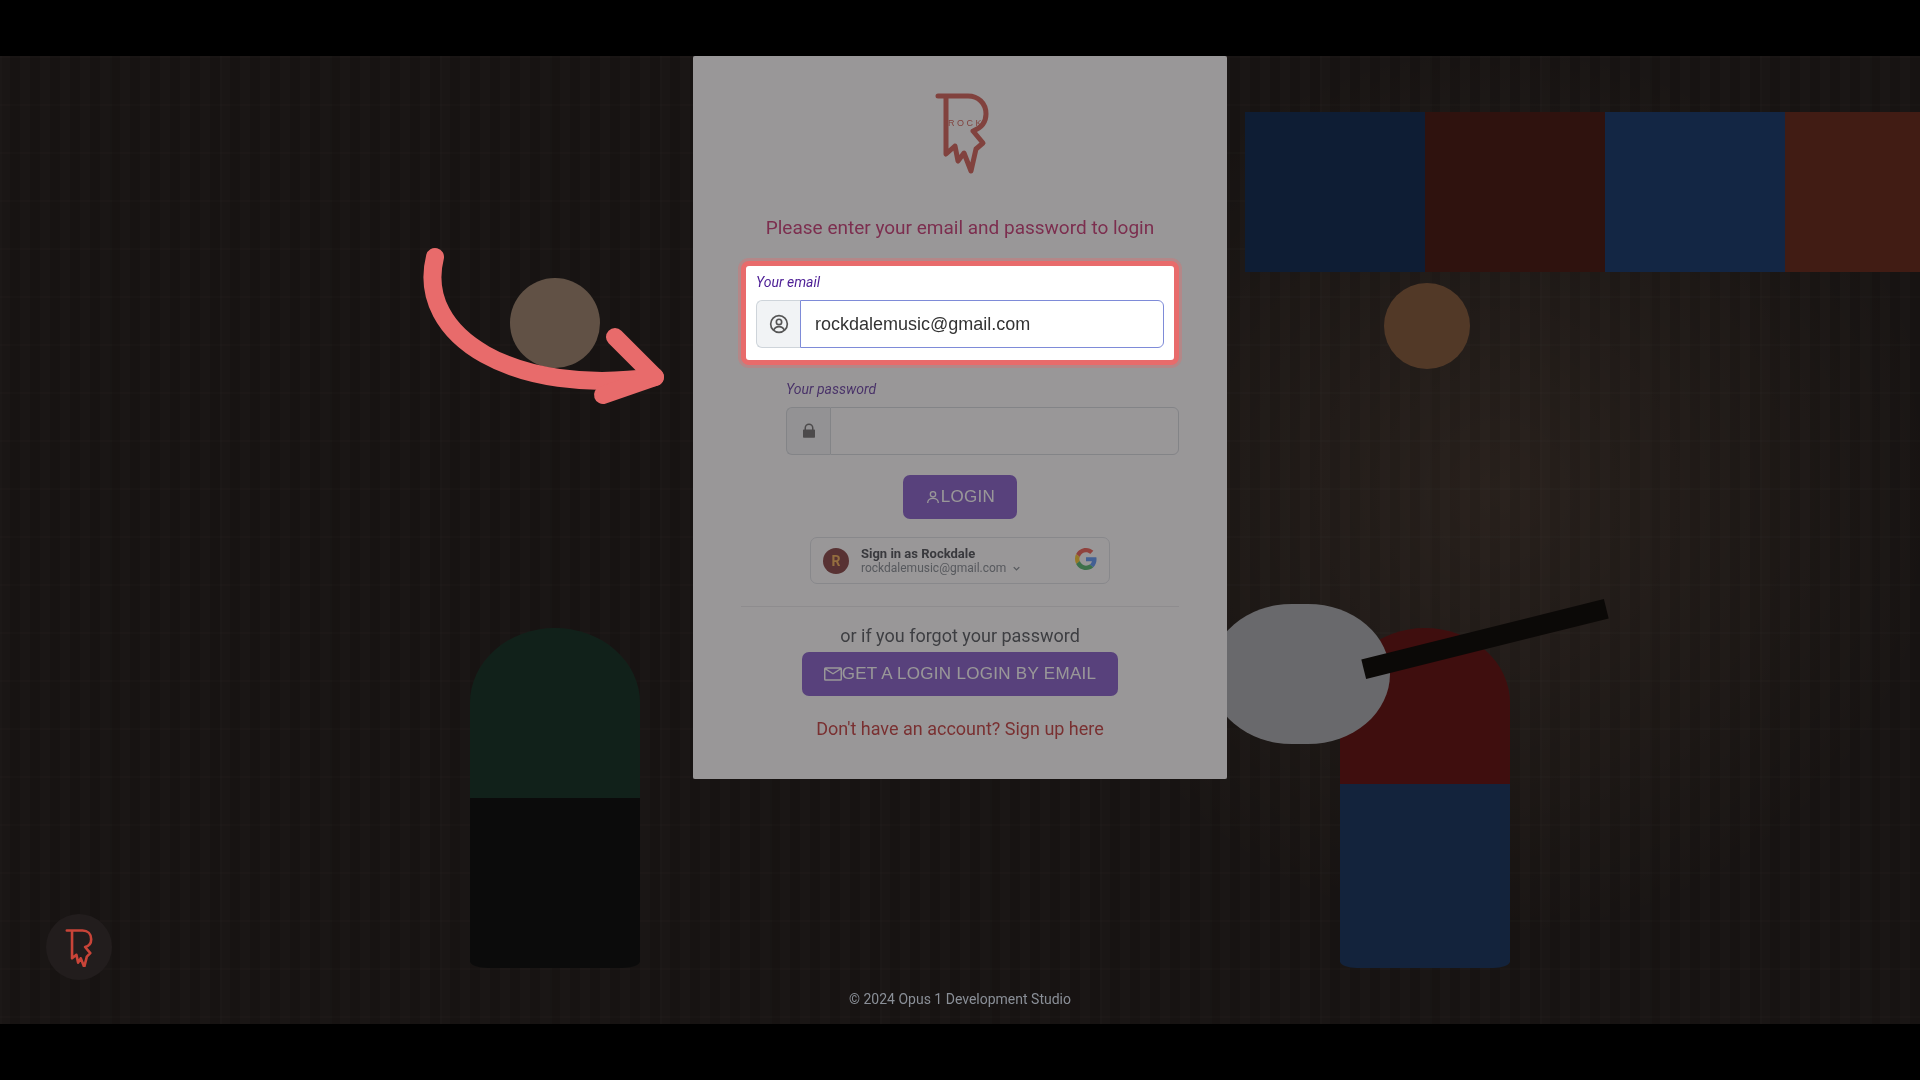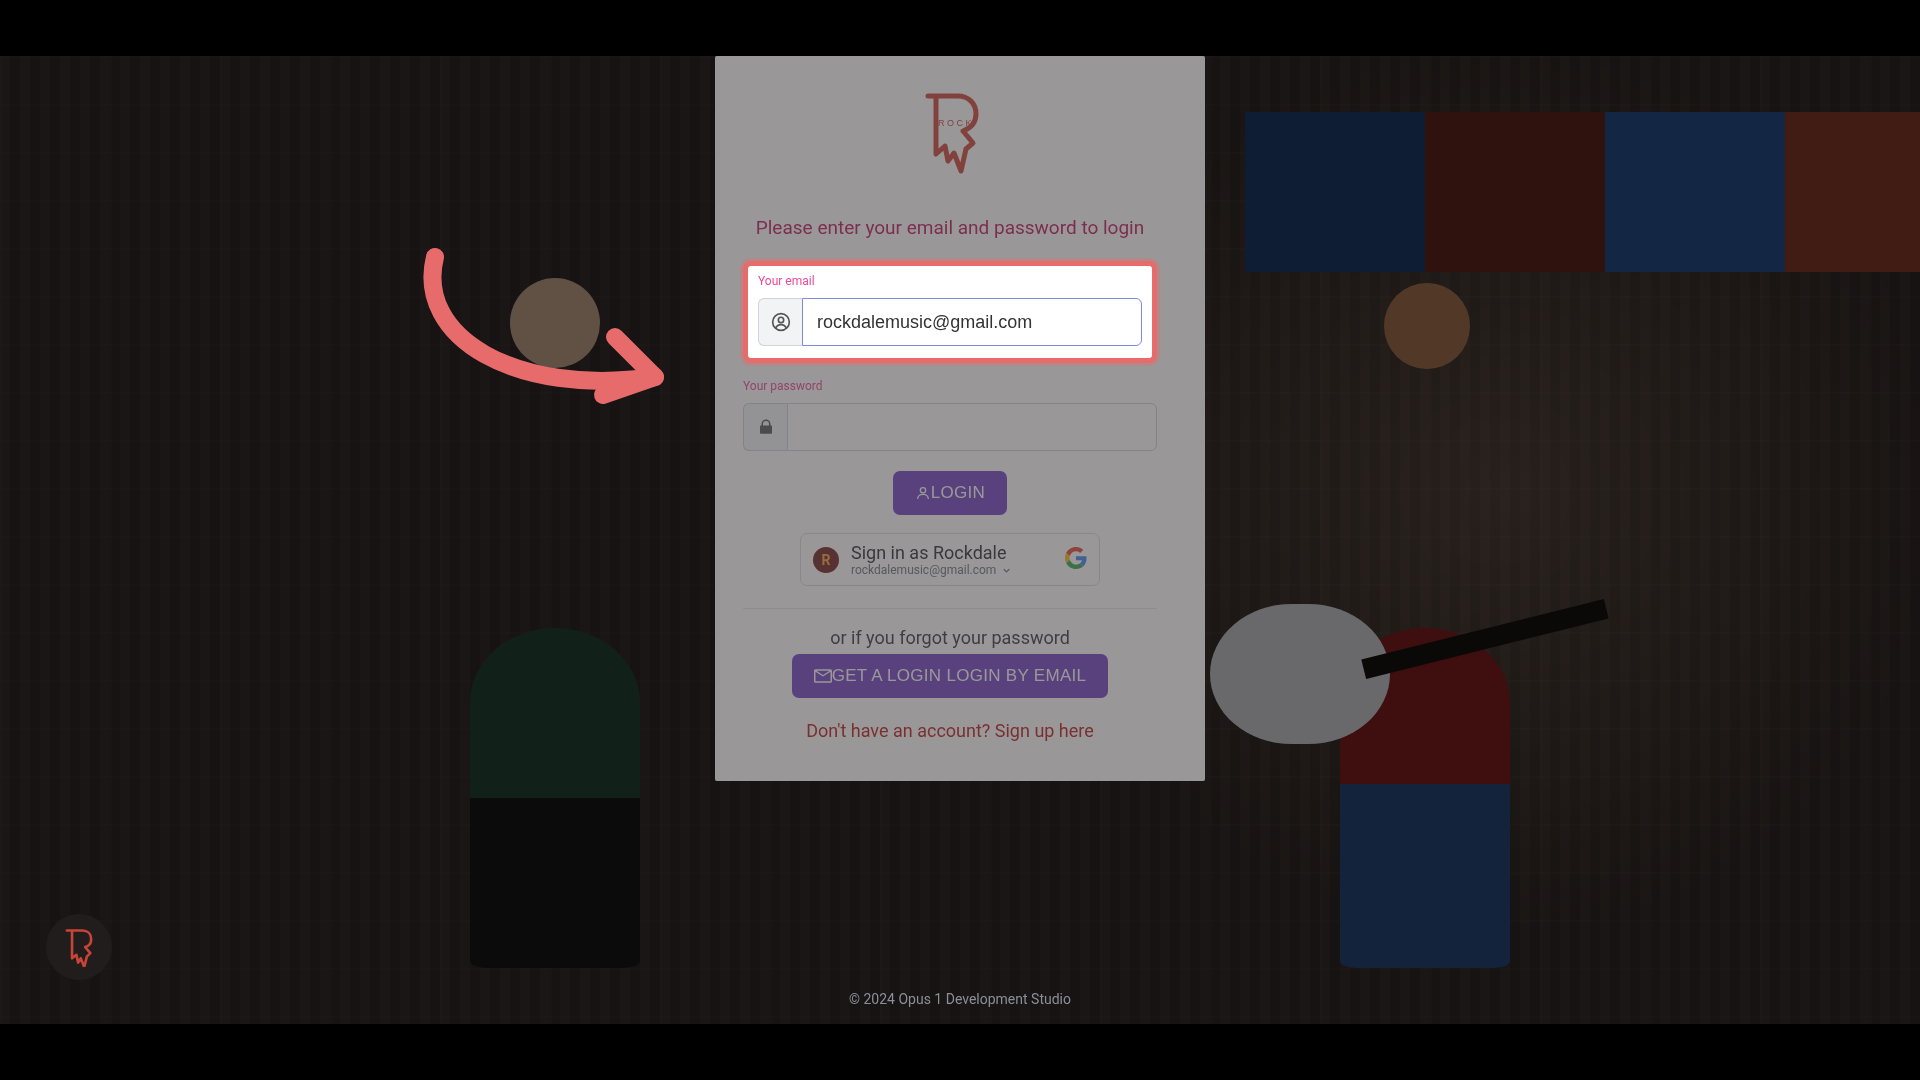--- a/index.html
+++ b/index.html
@@ -55,28 +55,28 @@
     
     .corner-logo{
       position:absolute; left:46px; bottom:100px; width:66px; height:66px; border-radius:50%;
       background:#221d1d; z-index:7; display:flex; align-items:center; justify-content:center;
     }
     .corner-logo svg{width:36px;height:40px;}
 
     
     .card{
       position:absolute; z-index:10; left:50%; transform:translateX(-50%);
-      top:56px; width:490px; background:#fff; border-radius:2px;
-      padding:30px 48px 40px 28px;
+      top:56px; width:534px; background:#fff; border-radius:2px;
+      padding:30px 48px 40px 48px;
     }
     .card .scrim-card{position:absolute; inset:0; background:rgba(70,66,68,.55); z-index:3; pointer-events:none;}
     .logo-wrap{display:flex; justify-content:center; padding:4px 0 24px 0;}
     .logo-wrap svg{width:72px;height:102px;}
     .instruction{color:#be185d; font-size:19px; text-align:center; margin-bottom:22px;}
-    .field-label{color:#ec4899; font-size:12px; margin-bottom:10px;}
+    .field-label{color:#4c1d95; font-size:14px; margin-bottom:10px;font-style:italic;}
     .input-row{display:flex; margin-bottom:20px;}
     .input-addon{
       width:44px; height:48px; border:1px solid #ced4da; border-right:none;
       border-radius:6px 0 0 6px; background:#f1f3f5;
       display:flex; align-items:center; justify-content:center;
     }
     .text-input{
       flex:1; height:48px; border:1px solid #ced4da; border-radius:0 6px 6px 0;
       font-size:18px; padding:0 14px; color:#333; outline:none; background:#fff;
     }
@@ -95,21 +95,21 @@
       font-size:17px; letter-spacing:.3px;
     }
     .btn-primary{background:#6f42c1; color:#fff;}
     .btn-row{display:flex; justify-content:center; margin:6px 0 18px 0;}
     .google-box{
       display:flex; align-items:center; gap:12px; margin:0 auto; width:300px;
       border:1px solid #d9dde2; border-radius:7px; padding:8px 12px;
     }
     .google-avatar{width:26px;height:26px;border-radius:50%;background:#6f1f1f;display:flex;align-items:center;justify-content:center;color:#f4a43b;font-weight:bold;font-size:14px;}
     .google-texts{flex:1;}
-    .google-title{font-size:18px;font-weight:400;color:#2a2f36;}
+    .google-title{font-size:13px;font-weight:700;color:#2a2f36;}
     .google-sub{font-size:12px;color:#6c757d;display:flex;align-items:center;gap:5px;}
     .google-g svg{width:22px;height:22px;}
     hr.sep{border:none;border-top:1px solid #e7e7e9;margin:22px 0 18px 0;}
     .forgot{color:#343a40; font-size:18px; text-align:center; }
     .signup-link{color:#b91c1c; font-size:18px; text-align:center; margin-top:22px;}
 
     
     .arrow{
       position:absolute; z-index:25; left:405px; top:247px; width:300px; height:200px;
       pointer-events:none;
@@ -171,21 +171,21 @@
         <svg width="20" height="20" viewBox="0 0 24 24" fill="none" stroke="#555" stroke-width="2">
           <circle cx="12" cy="12" r="10"></circle>
             <circle cx="12" cy="9.5" r="3.2"></circle>
           <path d="M5.5 19.5c1.6-3.3 4-4.3 6.5-4.3s4.9 1 6.5 4.3"></path>
         </svg>
       </div>
       <input class="text-input" type="text" value="rockdalemusic@gmail.com" style="">
     </div>
   </div>
 
-  <div class="pwd-group" style="margin-top:16px;">
+  <div class="pwd-group" style="margin-top:16px;margin-left:45px;">
     <div class="field-label">Your password</div>
     <div class="input-row">
       <div class="input-addon">
         <svg width="18" height="18" viewBox="0 0 24 24" fill="#555">
           <path d="M6 10V8a6 6 0 1 1 12 0v2h1a1 1 0 0 1 1 1v9a1 1 0 0 1-1 1H5a1 1 0 0 1-1-1v-9a1 1 0 0 1 1-1h1zm2 0h8V8a4 4 0 1 0-8 0v2z"></path>
         </svg>
       </div>
       <input class="text-input" type="password" value="" style="">
     </div>
   </div>

